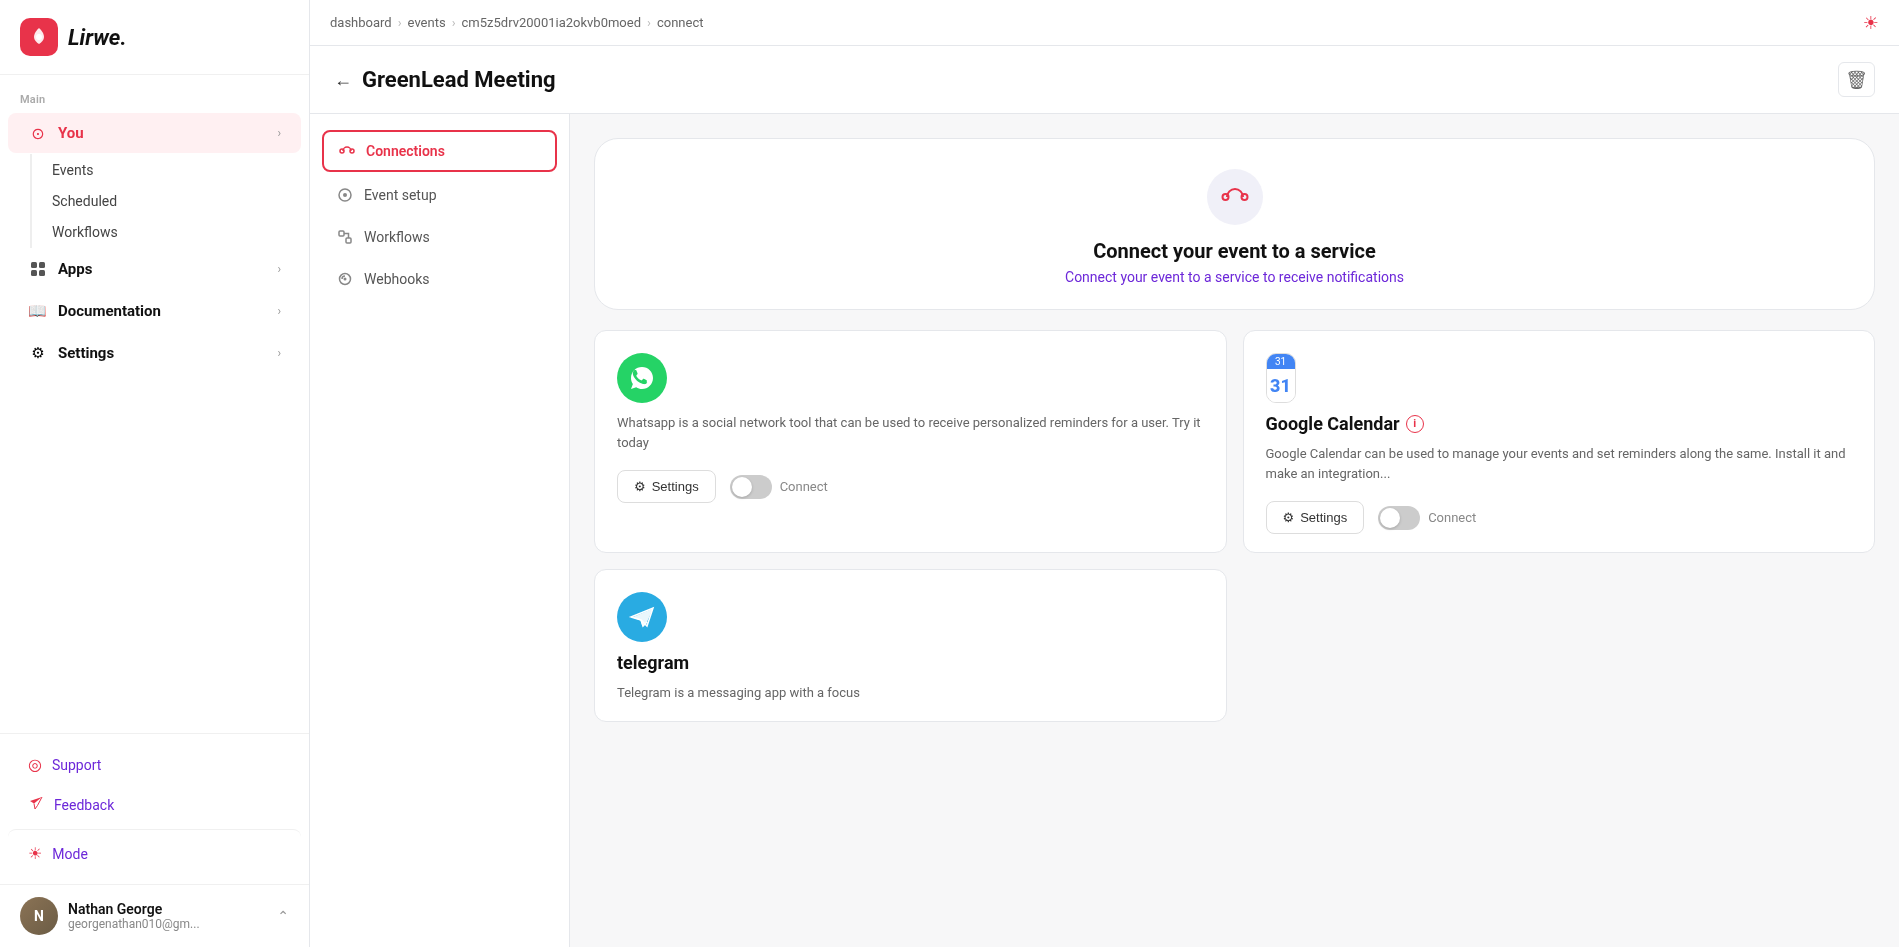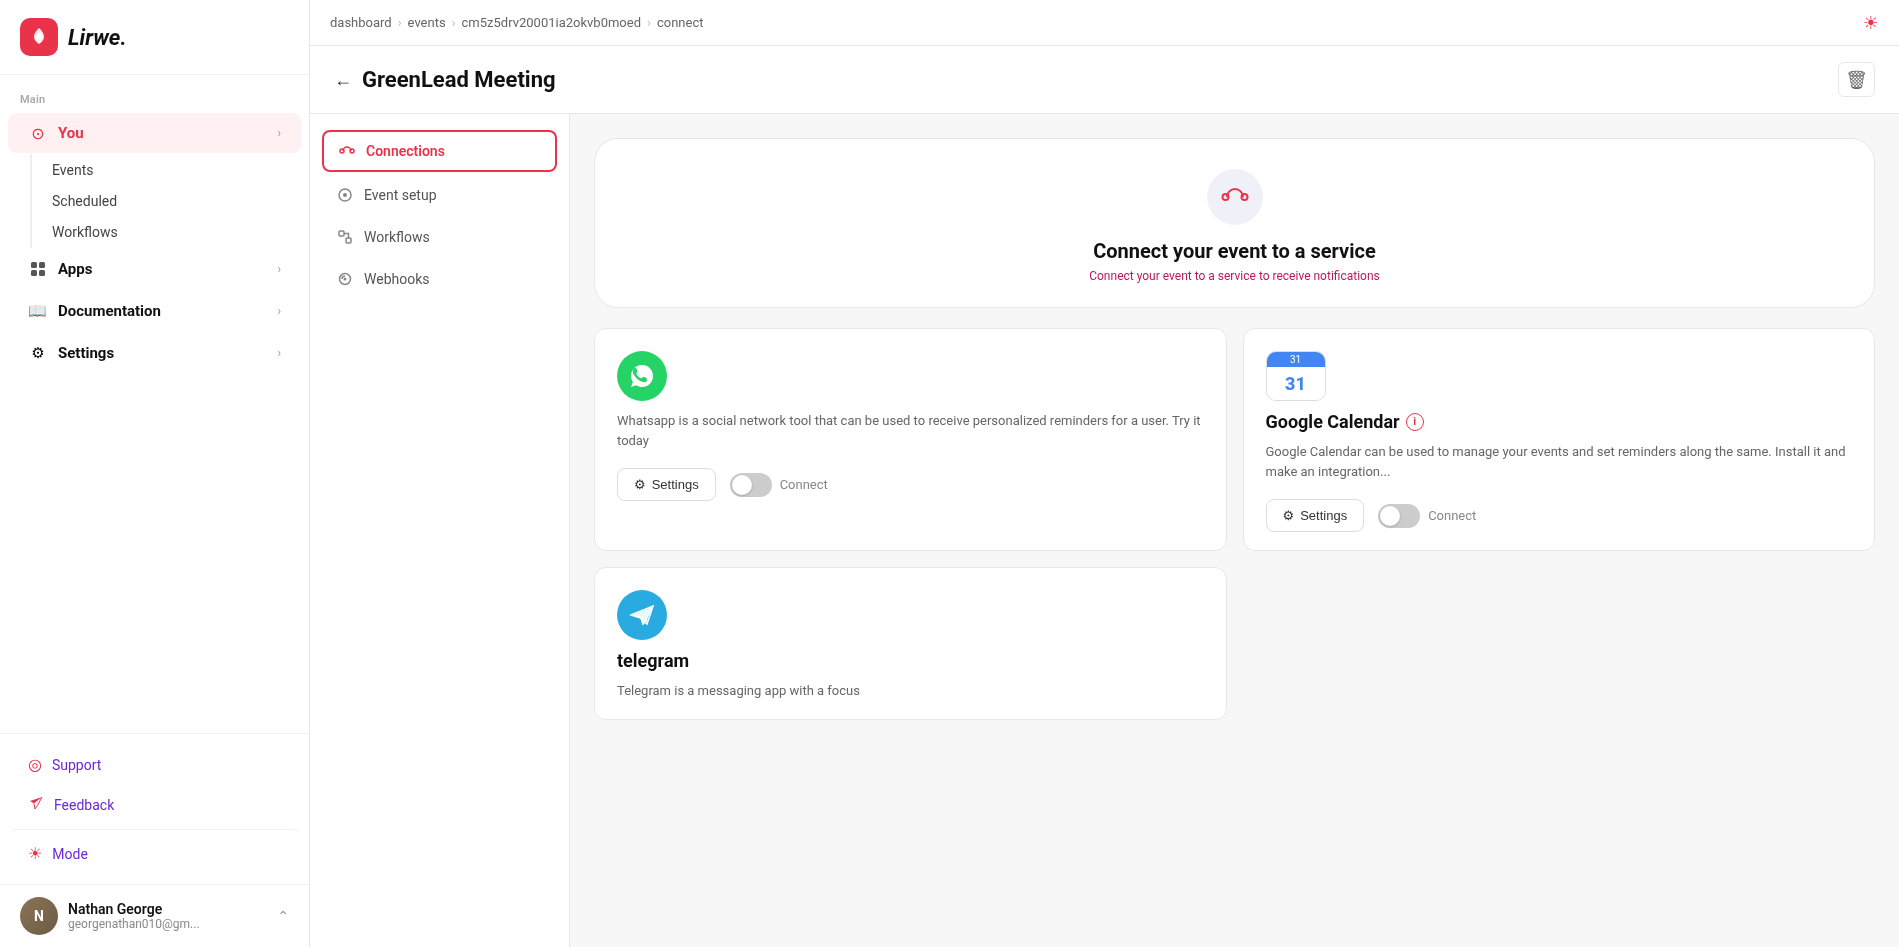--- a/index.html
+++ b/index.html
@@ -205,21 +205,21 @@
       width: 56px;
       height: 56px;
       background: #f0f0f8;
       border-radius: 50%;
       display: flex;
       align-items: center;
       justify-content: center;
       margin: 0 auto 14px;
     }
     .connect-title { font-size: 20px; font-weight: 700; color: #111; margin-bottom: 6px; }
-    .connect-sub { font-size: 12px; color: #be185d; }
+    .connect-sub { font-size: 14px; color: #6d28d9; }
 
     .cards-grid {
       display: grid;
       grid-template-columns: 1fr 1fr;
       gap: 16px;
     }
     .service-card {
       background: #fff;
       border-radius: 12px;
       border: 1px solid #e5e7eb;
@@ -285,21 +285,21 @@
       border: 1.5px solid #e8334a;
       border-radius: 50%;
       color: #e8334a;
       font-size: 11px;
       font-weight: 700;
       cursor: pointer;
     }
     .gcal-top { background: #4285F4; color: #fff; width: 100%; text-align: center; font-size: 10px; padding: 2px 0; }
     .gcal-body { display: flex; align-items: center; justify-content: center; flex: 1; font-size: 20px; font-weight: 800; color: #111; }
     .gcal-icon-wrap {
-      width: 60px;
+      width: 30px;
       height: 50px;
       border-radius: 10px;
       overflow: hidden;
       border: 1px solid #ddd;
       display: flex;
       flex-direction: column;
     }
 
     
     .telegram-icon-wrap {

